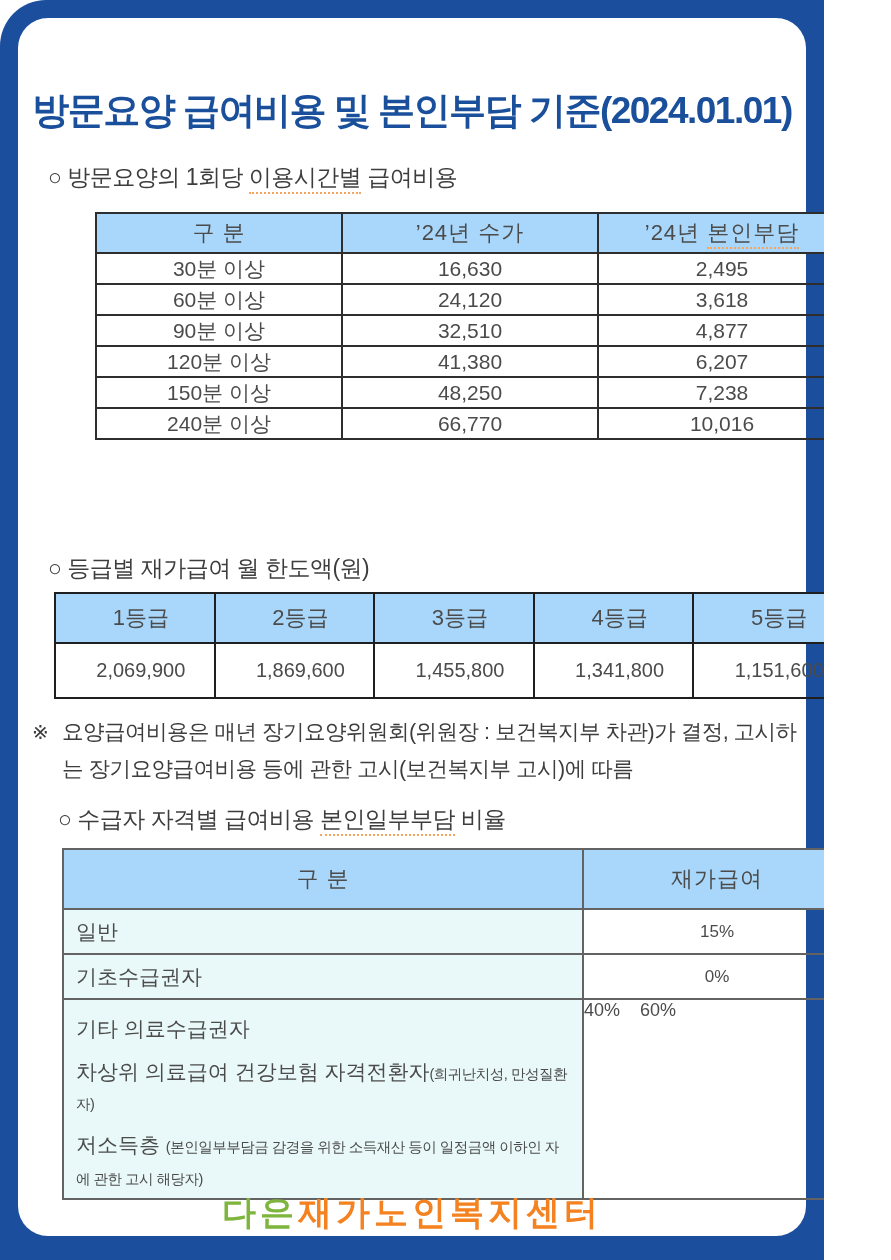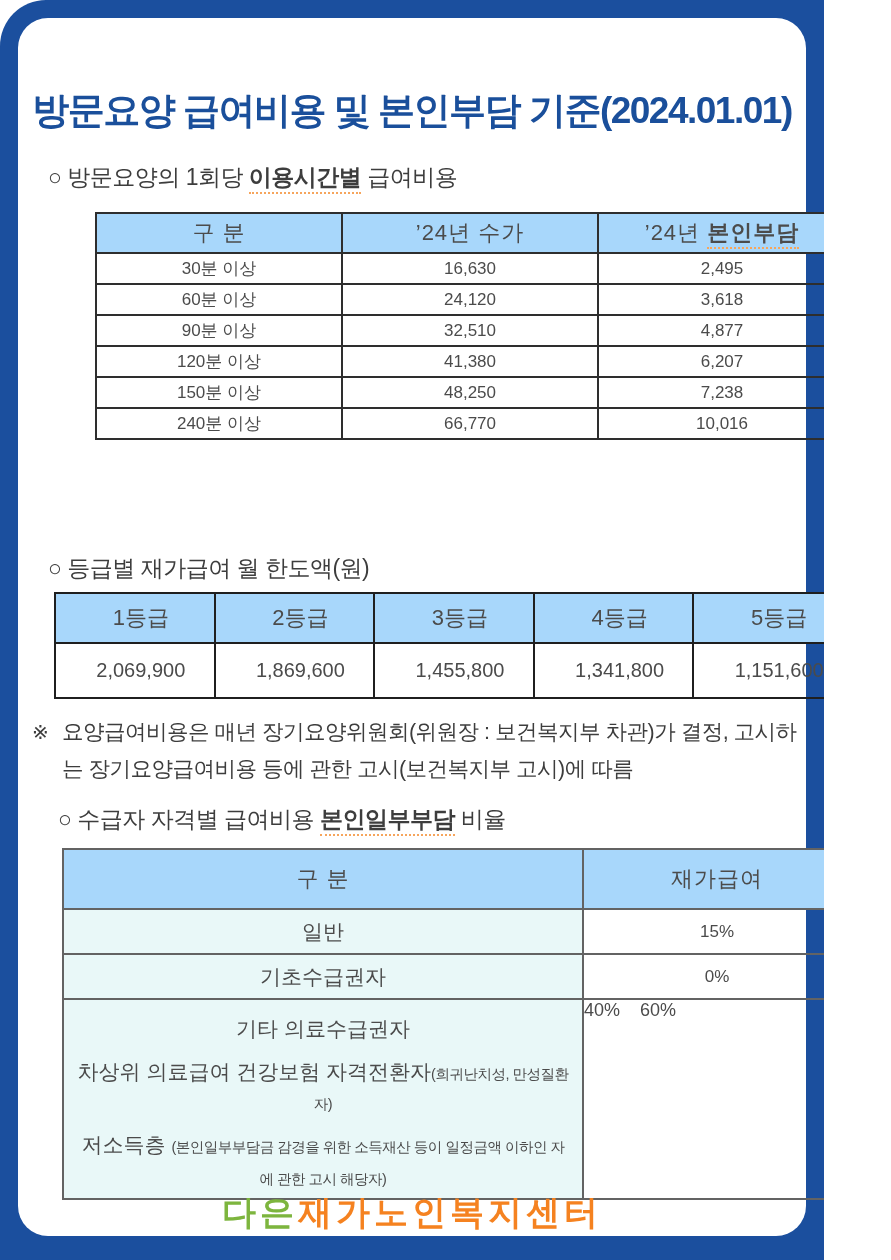--- a/index.html
+++ b/index.html
@@ -16,47 +16,47 @@
   *{margin:0;padding:0;box-sizing:border-box;}
   body{background:#fff;font-family:"Liberation Sans","DejaVu Sans",sans-serif;}
   .canvas{position:relative;width:824px;height:1260px;background:#fff;overflow:hidden;}
   .frame{position:absolute;inset:0;background:var(--frame-blue);border-top-left-radius:46px;}
   .content{position:absolute;left:18px;top:18px;right:18px;bottom:24px;background:#fff;border-radius:30px;}
 
   .page-title{position:absolute;top:68px;left:0;right:0;text-align:center;
     font-size:37px;font-weight:900;letter-spacing:-1.5px;color:var(--title-blue);}
 
   .sec-heading{position:absolute;font-size:23px;color:var(--heading-ink);letter-spacing:-0.5px;white-space:nowrap;}
-  .wavy{border-bottom:2px dotted var(--underline-orange);padding-bottom:2px;font-weight:bold;}
+  .wavy{border-bottom:2px dotted var(--underline-orange);padding-bottom:2px;}
 
   table{border-collapse:collapse;position:absolute;table-layout:fixed;}
   td,th{font-weight:normal;color:var(--ink);}
 
   
   .usage-table{left:77px;top:194px;width:750px;}
   .usage-table th,.usage-table td{border:2px solid #2e2e2e;text-align:center;}
   .usage-table th{background:var(--table-header-blue);height:40px;font-size:22px;letter-spacing:1px;}
-  .usage-table td{height:31px;font-size:17px;}
+  .usage-table td{height:31px;font-size:21px;}
 
   
   .limit-table{left:36px;top:574px;width:800px;}
   .limit-table th,.limit-table td{border:2px solid #1f1f1f;text-align:center;padding-left:12px;}
   .limit-table th{background:var(--table-header-blue);height:50px;font-size:22px;}
   .limit-table td{height:55px;font-size:20px;}
 
   
   .note{position:absolute;left:14px;top:696px;display:flex;color:var(--heading-ink);
     font-size:21.5px;line-height:37px;letter-spacing:-0.5px;}
   .note .marker{width:30px;flex:none;font-size:20px;}
 
   
   .copay-table{left:44px;top:830px;width:788px;}
   .copay-table th,.copay-table td{border:2px solid #636363;}
   .copay-table th{background:var(--table-header-blue);height:60px;font-size:22px;text-align:center;letter-spacing:1px;}
-  .copay-table td.label-cell{background:var(--copay-row-bg);text-align:center;padding:4px 12px;font-size:21px;}
+  .copay-table td.label-cell{background:var(--copay-row-bg);text-align:left;padding:4px 12px;font-size:21px;}
   .copay-table td.value-cell{text-align:center;font-size:17px;}
   .copay-table tr.simple-row td{height:45px;}
   .copay-table tr.multi-row td{height:177px;vertical-align:top;}
   .copay-table .multi-label p{margin:0;}
   .copay-table .multi-label .ln1{margin-top:10px;line-height:30px;}
   .copay-table .multi-label .ln2{margin-top:14px;line-height:28px;}
   .copay-table .multi-label .ln3{margin-top:12px;line-height:30px;}
   .copay-table .small{font-size:14.5px;letter-spacing:-0.5px;}
   .copay-table td.multi-value{vertical-align:middle;}
   .copay-table .value-stack{display:flex;flex-direction:row;align-items:center;gap:20px;font-size:18px;}

